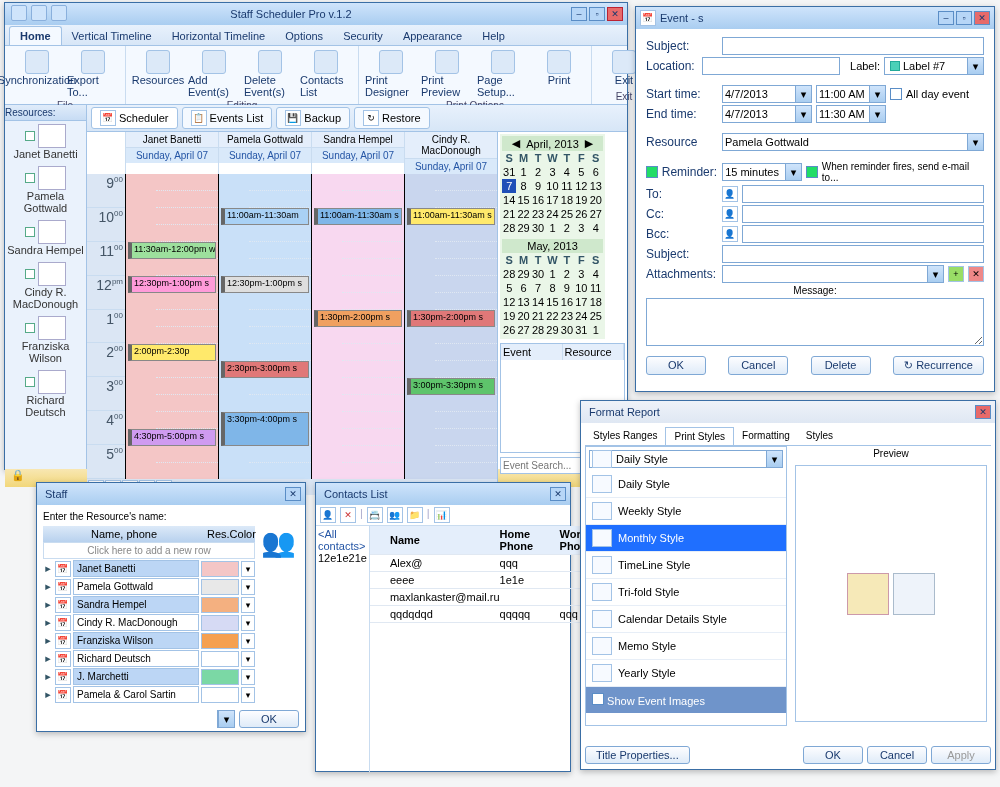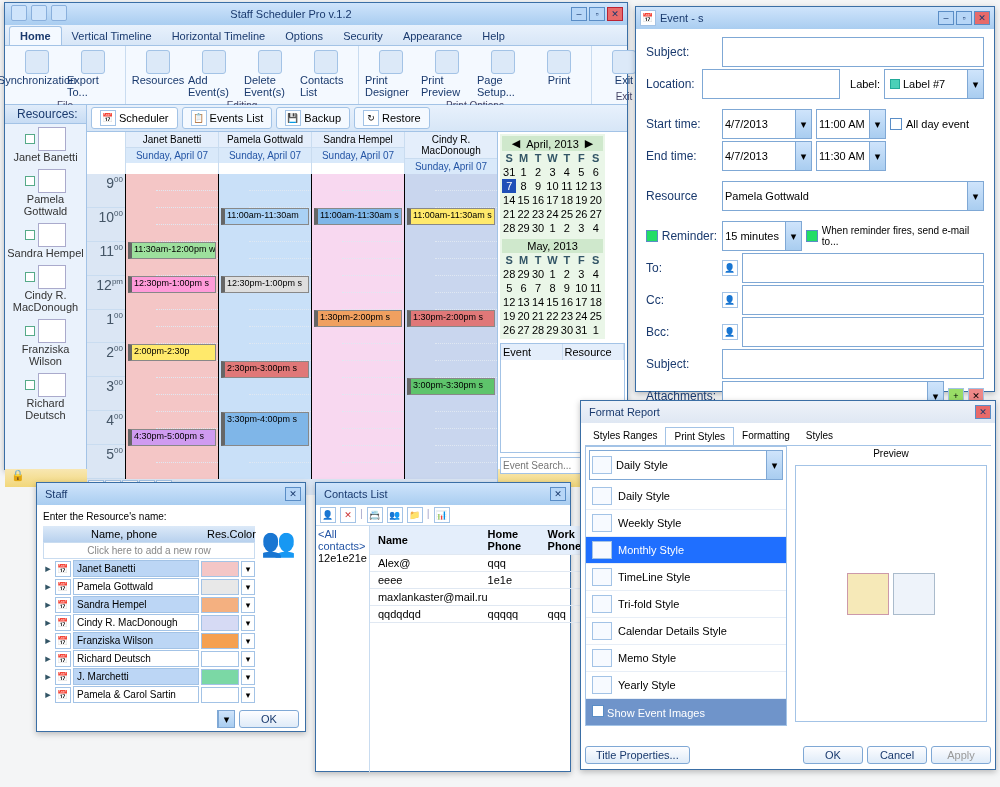--- a/index.html
+++ b/index.html
@@ -14,21 +14,21 @@
   .ribbon { background:#f4f9ff; border-top:1px solid #a3c3e6; border-bottom:1px solid #a3c3e6; height:60px; display:flex;}
   .rbn-grp { border-right:1px solid #c9dcf0; display:flex; flex-direction:column; align-items:center; padding:2px 4px; }
   .rbn-items { display:flex; flex:1; align-items:flex-start;}
   .rbn-btn { display:flex; flex-direction:column; align-items:center; width:56px; padding:2px 2px; color:#1a3a6e; cursor:pointer;}
   .rbn-btn .ico { width:24px; height:24px; background:#dce9f8; border:1px solid #a3c3e6; border-radius:3px;}
   .rbn-gname { font-size:10px; color:#446; text-align:center; }
   .qat { position:absolute; left:6px; top:2px; display:flex; gap:4px;}
   .qat .ico { width:16px; height:16px; background:#cfe4fb; border:1px solid #8ab0dd; border-radius:2px;}
   .content { display:flex; height:calc(100% - 102px); }
   .resources-pane { width:82px; background:#eaf2fc; border-right:1px solid #a3c3e6; display:flex; flex-direction:column;}
-  .resources-pane .hdr { background:linear-gradient(#e0ecfa,#c7dcf4); padding:2px 12px; font-size:12px; color:#1a3a6e; border-bottom:1px solid #a3c3e6;}
+  .resources-pane .hdr { background:linear-gradient(#e0ecfa,#c7dcf4); padding:2px 0; font-size:10px; color:#1a3a6e; border-bottom:1px solid #a3c3e6;}
   .res-item { display:flex; flex-direction:column; align-items:center; padding:3px 0; font-size:10px; color:#333; }
   .res-chk { display:flex; align-items:center; gap:3px;}
   .res-chk .cb { width:10px; height:10px; border:1px solid #5a8; background:#fff;}
   .res-cal { width:28px; height:24px; background:#fff; border:1px solid #aac;}
   .sched { flex:1; display:flex; flex-direction:column; background:#fff; }
   .sched-tabs { display:flex; background:linear-gradient(#e8f1fc,#d7e6f7); padding:2px 4px; gap:4px; border-bottom:1px solid #a3c3e6;}
   .stab { padding:2px 8px; border:1px solid #a3c3e6; background:#f4f9ff; border-radius:3px; font-size:10px; display:flex; align-items:center; gap:3px;}
   .col-head { display:flex;}
   .time-gut { width:38px; }
   .col { flex:1; border-left:1px solid #c9dcf0;}
@@ -49,25 +49,25 @@
   .rightside { width:130px; border-left:1px solid #a3c3e6; display:flex; flex-direction:column; padding:2px;}
   .ev-list { border:1px solid #a3c3e6; height:110px; margin-top:4px;}
   .ev-list .eh { display:flex; background:#e4eefb; font-size:10px;}
   .ev-list .eh div{ flex:1; padding:2px; border-right:1px solid #c9dcf0;}
   .search { border:1px solid #a3c3e6; padding:2px; margin-top:4px; font-size:10px; color:#888;}
   .statusbar { height:18px; background:linear-gradient(#f8e7b2,#f2d77a);}
   .btn { background:linear-gradient(#fdfdff,#dfebf8); border:1px solid #7fa8d5; border-radius:3px; padding:2px 10px; min-width:60px; text-align:center; color:#1a3a6e; cursor:pointer;}
   .small-ico { width:16px; height:16px; background:#fff; border:1px solid #a3c3e6; display:inline-flex; align-items:center; justify-content:center; font-size:9px;}
   .field { display:flex; align-items:center; margin:2px 0; gap:4px;}
   .field label { width:72px; text-align:left; color:#1a3a6e; font-size:12px;}
-  .field input, .field textarea, .combo { flex:1; border:1px solid #7fa8d5; height:30px; font-size:10px; padding:0 2px; background:#fff;}
+  .field input, .field textarea, .combo { flex:1; border:1px solid #7fa8d5; height:18px; font-size:10px; padding:0 2px; background:#fff;}
   .combo { display:flex; align-items:center; position:relative;}
   .combo .dd { position:absolute; right:0; top:0; width:16px; height:100%; background:linear-gradient(#cfe4fb,#a9cdf0); border-left:1px solid #7fa8d5; display:flex; align-items:center; justify-content:center;}
   .checkbox { width:12px; height:12px; border:1px solid #5a8dc6; background:#fff; display:inline-block;}
-  .list-row { display:flex; border-bottom:1px solid #e0e8f2; font-size:10px; padding:2px 8px; align-items:center;}
+  .list-row { display:flex; border-bottom:1px solid #e0e8f2; font-size:10px; padding:2px 20px; align-items:center;}
   .list-row.hdr { background:#e4eefb; font-weight:bold;}
   .staff-row { display:flex; align-items:center; gap:2px; margin:1px 0;}
   .staff-row .name { flex:1; border:1px solid #a3c3e6; padding:2px 3px; font-size:10px;}
   .staff-row .clr { width:38px; height:16px; border:1px solid #a3c3e6;}
   .fr-styles { border:1px solid #a3c3e6; flex:1;}
   .fr-styles .combo { margin:3px;}
   .fr-style-list { background:#fff;}
   .fr-style-item { display:flex; align-items:center; gap:6px; padding:4px 6px; font-size:11px; border-bottom:1px solid #e7eef7;}
   .fr-style-item.sel { background:#1f6fff; color:#fff;}
   .style-ico { width:20px; height:18px; border:1px solid #a3c3e6; background:#f7faff;}

